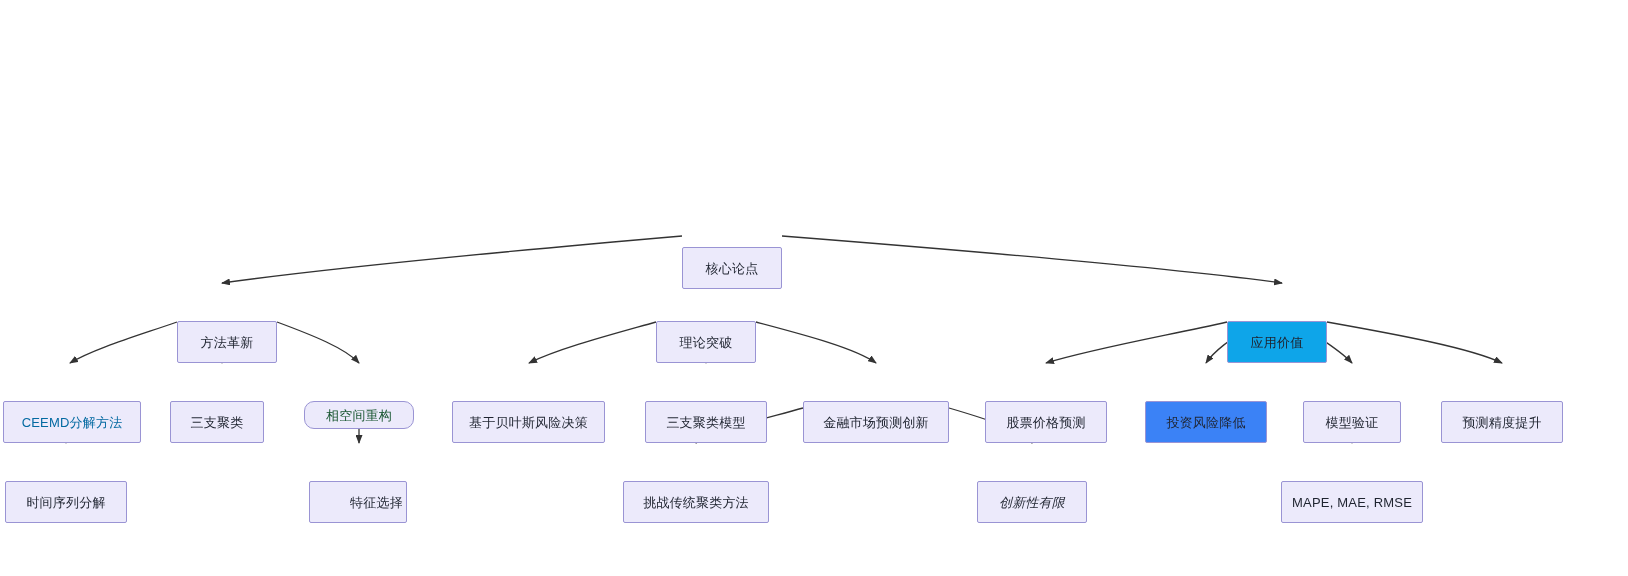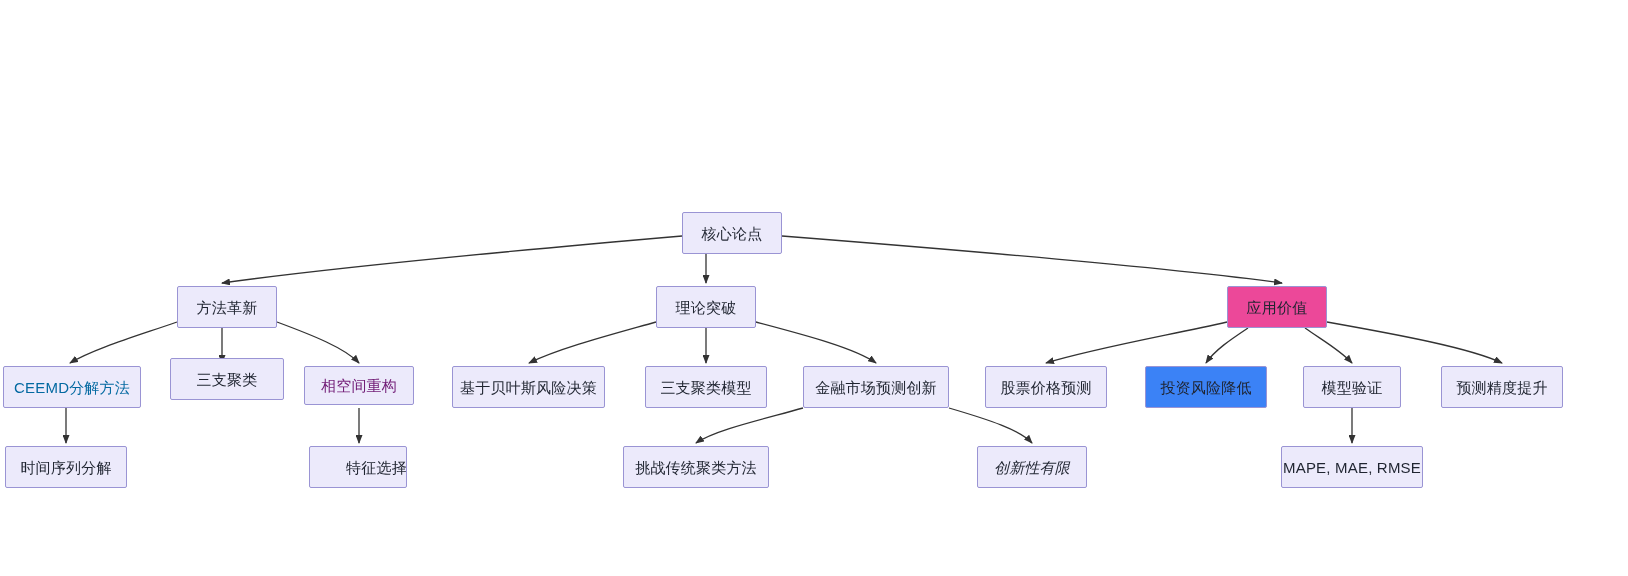--- a/index.html
+++ b/index.html
@@ -28,24 +28,25 @@
   .node {
     position: absolute;
     box-sizing: border-box;
     background: #ECEAFB;
     border: 1px solid #9A94D4;
     border-radius: 2px;
     display: flex;
     align-items: center;
     justify-content: center;
     color: #1f2430;
-    font-size: 15px;
+    font-size: 13px;
     line-height: 1;
     white-space: nowrap;
     letter-spacing: 0.2px;
+    margin-top: 35px;
   }
   .node-label {
     display: block;
   }
 </style>
 </head>
 <body>
 
 <div id="canvas">
   <svg id="edge-layer" viewBox="0 0 1628 576" xmlns="http://www.w3.org/2000/svg">
@@ -78,30 +79,30 @@
   <div id="nodes-group">
       <div class="node" style="left: 682px; top: 212px; width: 100px; height: 42px; background: rgb(236, 234, 251); border-color: rgb(154, 148, 212); color: rgb(31, 36, 48);">
         <span class="node-label">核心论点</span>
       </div>
       <div class="node" style="left: 177px; top: 286px; width: 100px; height: 42px; background: rgb(236, 234, 251); border-color: rgb(154, 148, 212); color: rgb(31, 36, 48);">
         <span class="node-label">方法革新</span>
       </div>
       <div class="node" style="left: 656px; top: 286px; width: 100px; height: 42px; background: rgb(236, 234, 251); border-color: rgb(154, 148, 212); color: rgb(31, 36, 48);">
         <span class="node-label">理论突破</span>
       </div>
-      <div class="node" style="left: 1227px; top: 286px; width: 100px; height: 42px; background: #ec4899; border-color: rgb(154, 148, 212); color: rgb(31, 36, 48); text-align: center;">
+      <div class="node" style="left: 1227px; top: 286px; width: 100px; height: 42px; background: #0ea5e9; border-color: rgb(154, 148, 212); color: rgb(31, 36, 48); text-align: center;">
         <span class="node-label">应用价值</span>
       </div>
       <div class="node" style="left: 3px; top: 366px; width: 138px; height: 42px; background: rgb(236, 234, 251); border-color: rgb(154, 148, 212); color: #0369a1;">
         <span class="node-label">CEEMD分解方法</span>
       </div>
-      <div class="node" style="left: 170px; top: 358px; width: 114px; height: 42px; background: rgb(236, 234, 251); border-color: rgb(154, 148, 212); color: rgb(31, 36, 48);">
+      <div class="node" style="left: 170px; top: 366px; width: 94px; height: 42px; background: rgb(236, 234, 251); border-color: rgb(154, 148, 212); color: rgb(31, 36, 48);">
         <span class="node-label">三支聚类</span>
       </div>
-      <div class="node" style="left: 304px; top: 366px; width: 110px; height: 39px; background: rgb(236, 234, 251); border-color: rgb(154, 148, 212); color: #701a75;">
+      <div class="node" style="left: 304px; top: 366px; width: 110px; height: 28px; background: rgb(236, 234, 251); border-color: rgb(154, 148, 212); color: #14532d; border-radius: 10px;">
         <span class="node-label">相空间重构</span>
       </div>
       <div class="node" style="left: 452px; top: 366px; width: 153px; height: 42px; background: rgb(236, 234, 251); border-color: rgb(154, 148, 212); color: rgb(31, 36, 48);">
         <span class="node-label">基于贝叶斯风险决策</span>
       </div>
       <div class="node" style="left: 645px; top: 366px; width: 122px; height: 42px; background: rgb(236, 234, 251); border-color: rgb(154, 148, 212); color: rgb(31, 36, 48);">
         <span class="node-label">三支聚类模型</span>
       </div>
       <div class="node" style="left: 803px; top: 366px; width: 146px; height: 42px; background: rgb(236, 234, 251); border-color: rgb(154, 148, 212); color: rgb(31, 36, 48);">
         <span class="node-label">金融市场预测创新</span>

